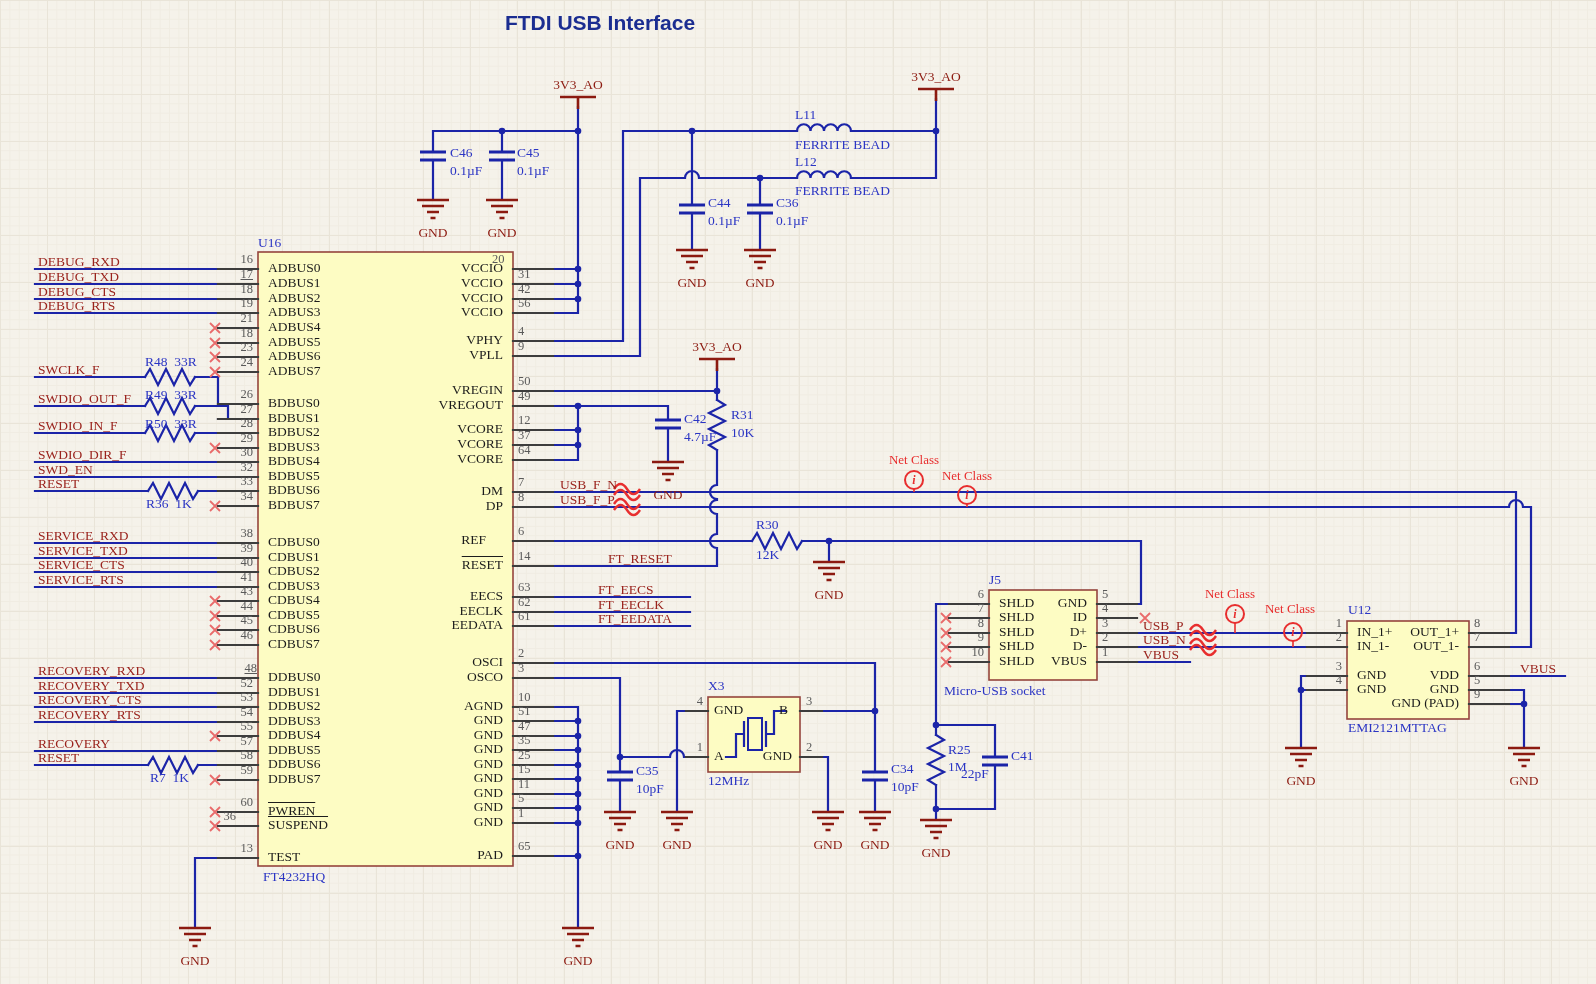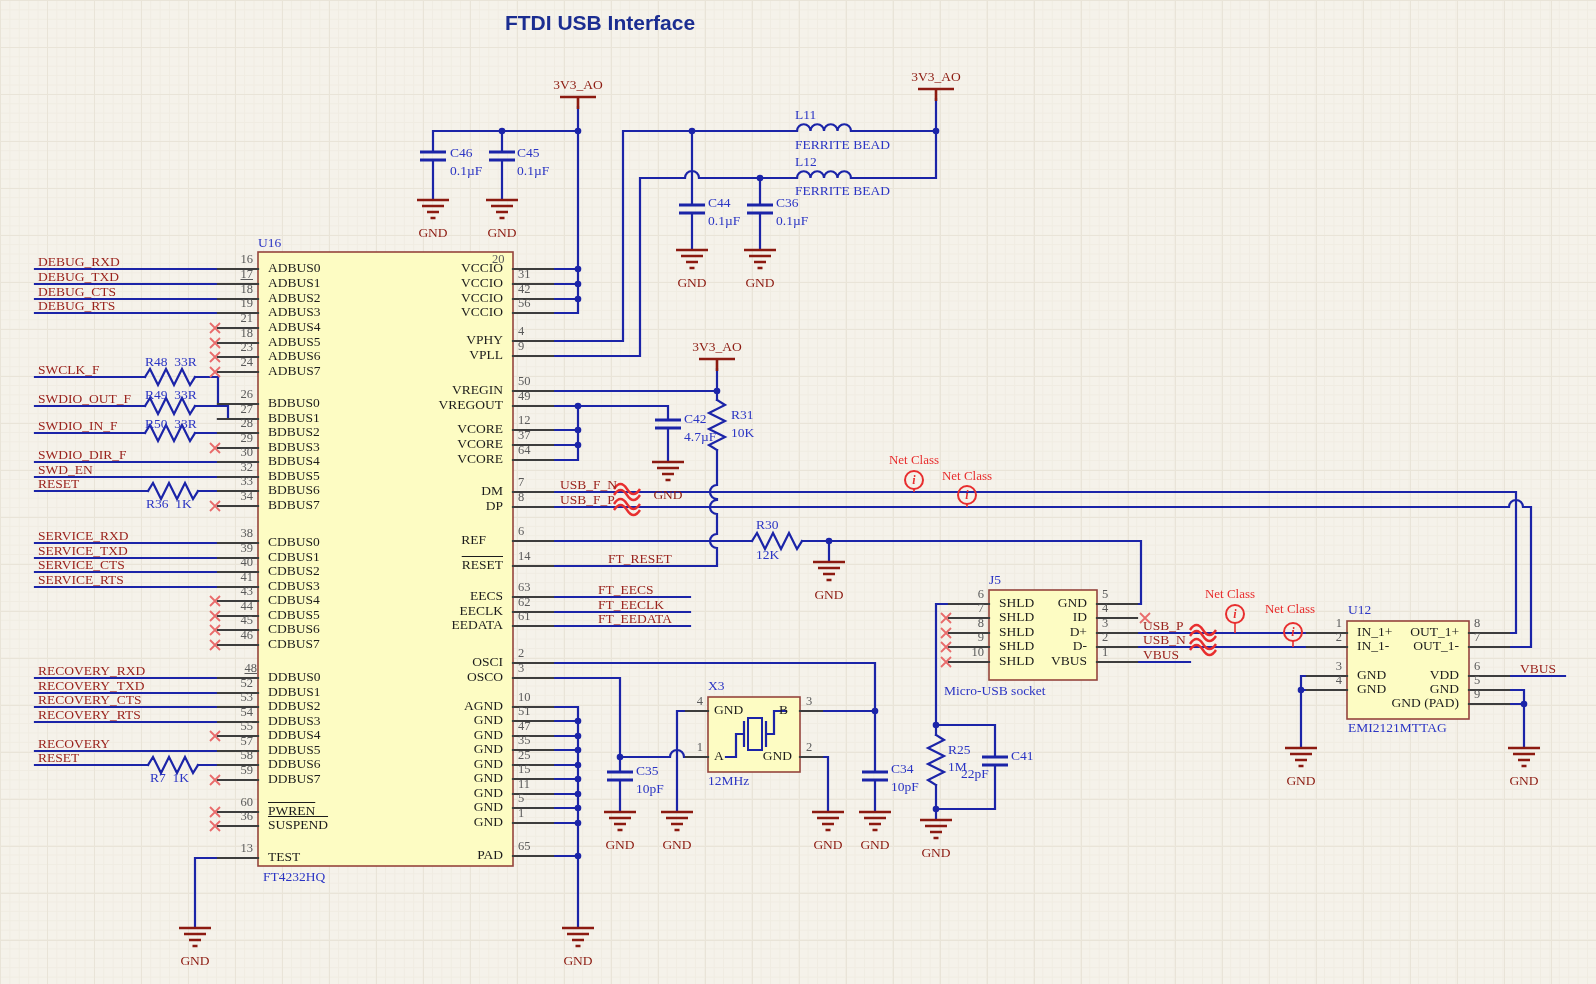--- a/index.html
+++ b/index.html
@@ -234,21 +234,21 @@
     <div class="lbl pin-num r" style="left: 253px; top: 720px;">55</div>
     <div class="lbl pin-name" style="left: 268px; top: 743px;">DDBUS5</div>
     <div class="lbl pin-num r" style="left: 253px; top: 735px;">57</div>
     <div class="lbl pin-name" style="left: 268px; top: 757px;">DDBUS6</div>
     <div class="lbl pin-num r" style="left: 253px; top: 749px;">58</div>
     <div class="lbl pin-name" style="left: 268px; top: 772px;">DDBUS7</div>
     <div class="lbl pin-num r" style="left: 253px; top: 764px;">59</div>
     <div class="lbl pin-name bar" style="left: 268px; top: 804px;">PWREN</div>
     <div class="lbl pin-num r" style="left: 253px; top: 796px;">60</div>
     <div class="lbl pin-name bar" style="left: 268px; top: 818px;">SUSPEND</div>
-    <div class="lbl pin-num r" style="left: 253px; top: 810px;">36</div>
+    <div class="lbl pin-num r" style="left: 236px; top: 810px;">36</div>
     <div class="lbl pin-name" style="left: 268px; top: 850px;">TEST</div>
     <div class="lbl pin-num r" style="left: 253px; top: 842px;">13</div>
     <div class="lbl pin-name r" style="left: 503px; top: 261px;">VCCIO</div>
     <div class="lbl pin-num" style="left: 492px; top: 253px;">20</div>
     <div class="lbl pin-name r" style="left: 503px; top: 276px;">VCCIO</div>
     <div class="lbl pin-num" style="left: 518px; top: 268px;">31</div>
     <div class="lbl pin-name r" style="left: 503px; top: 291px;">VCCIO</div>
     <div class="lbl pin-num" style="left: 518px; top: 283px;">42</div>
     <div class="lbl pin-name r" style="left: 503px; top: 305px;">VCCIO</div>
     <div class="lbl pin-num" style="left: 518px; top: 297px;">56</div>

